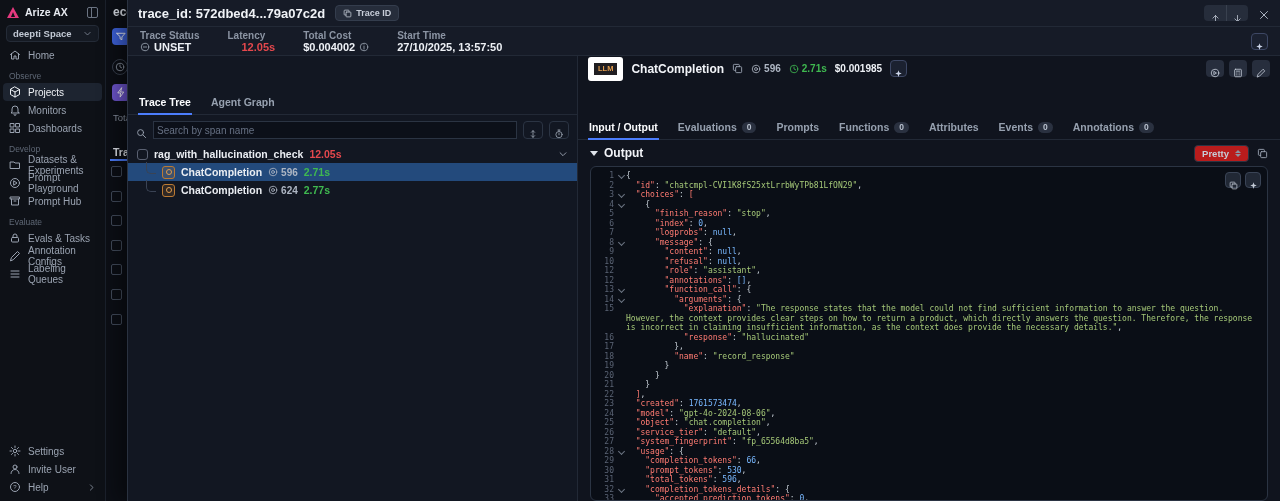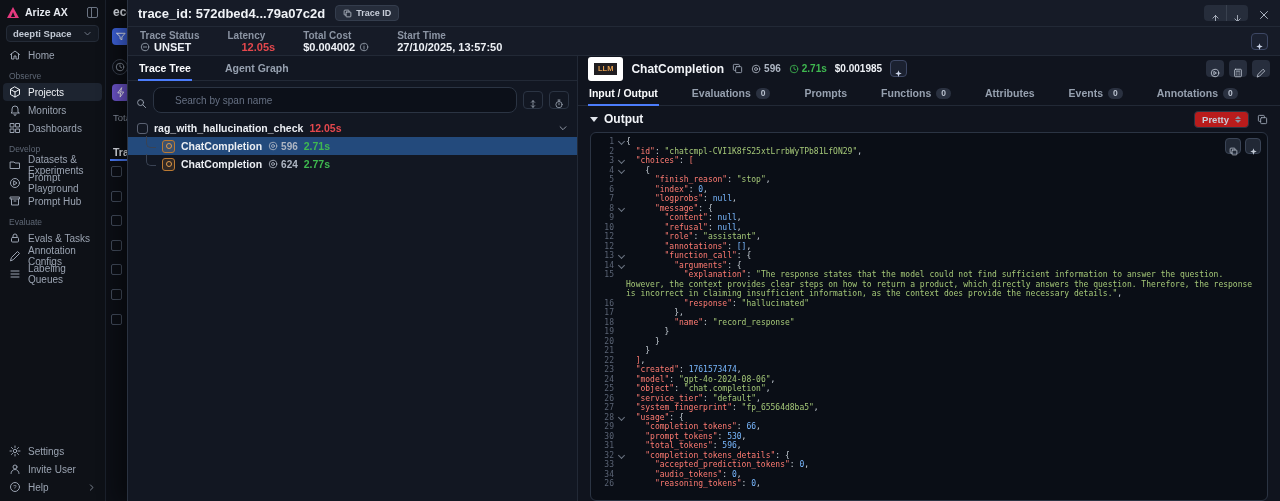--- a/index.html
+++ b/index.html
@@ -82,33 +82,33 @@
   .metrics-spark { margin-left:auto; }
   .sq-btn { width:17px; height:17px; border:1px solid #3d4764; border-radius:4px;
     background:#1b2130; display:flex; align-items:center; justify-content:center;
     color:#cdd6ea; cursor:pointer; }
   .sq-btn .ic { width:9px; height:9px; }
 
   .tr-body { flex:1; display:flex; min-height:0; }
 
   
   .tree-pane { width:449px; flex:0 0 auto; display:flex; flex-direction:column; background:#121722; }
-  .tabs { height:25px; display:flex; align-items:flex-end; gap:32px; padding:0 10px;
-    border-bottom:1px solid #222936; flex:0 0 auto; }
+  .tabs { height:25px; display:flex; align-items:flex-end; gap:18px; padding:0 10px;
+    border-bottom:1px solid #222936; flex:0 0 auto;margin-top:34px; }
   .tab { font-size:10.5px; font-weight:bold; color:#96a0af; padding:5px 1px 6px 1px;
     cursor:pointer; display:flex; align-items:center; gap:5px; position:relative; }
   .tab.active { color:#fbfcfe; }
   .tab.active:after { content:""; position:absolute; left:0; right:0; bottom:-1px;
     height:2px; background:#4c7dfc; }
   .tab .cnt { background:#2a3140; border-radius:7px; padding:0 5px; font-size:8.5px;
     color:#b8c0cd; line-height:11px; font-weight:bold; }
   .search-row { display:flex; align-items:center; gap:6px; padding:6px 8px; flex:0 0 auto; }
   .search-row .ic { width:11px; height:11px; color:#9aa3b1; flex:0 0 auto; }
-  .search-row input { flex:1; height:26px; background:#0c1019; border:1px solid #2b3443;
-    border-radius:8px; color:#dfe3ea; font-size:10px; padding:0 21px; outline:none; }
+  .search-row input { flex:1; height:18px; background:#0c1019; border:1px solid #2b3443;
+    border-radius:0; color:#dfe3ea; font-size:10px; padding:0 3px; outline:none; }
   .search-row input::placeholder { color:#667083; }
   .tool-btn { width:20px; height:18px; border:1px solid #2b3443; border-radius:4px;
     background:transparent; color:#aab2c0; display:flex; align-items:center;
     justify-content:center; cursor:pointer; flex:0 0 auto; }
   .tool-btn .ic { width:10px; height:10px; }
   .tree-rows { flex:1; }
   .trow { height:18px; display:flex; align-items:center; gap:6px; padding:0 9px;
     font-size:10.5px; cursor:pointer; }
   .trow.sel { background:#234a7c; }
   .trow .cb { width:11px; height:11px; border:1px solid #5a6172; border-radius:3px; flex:0 0 auto; }

